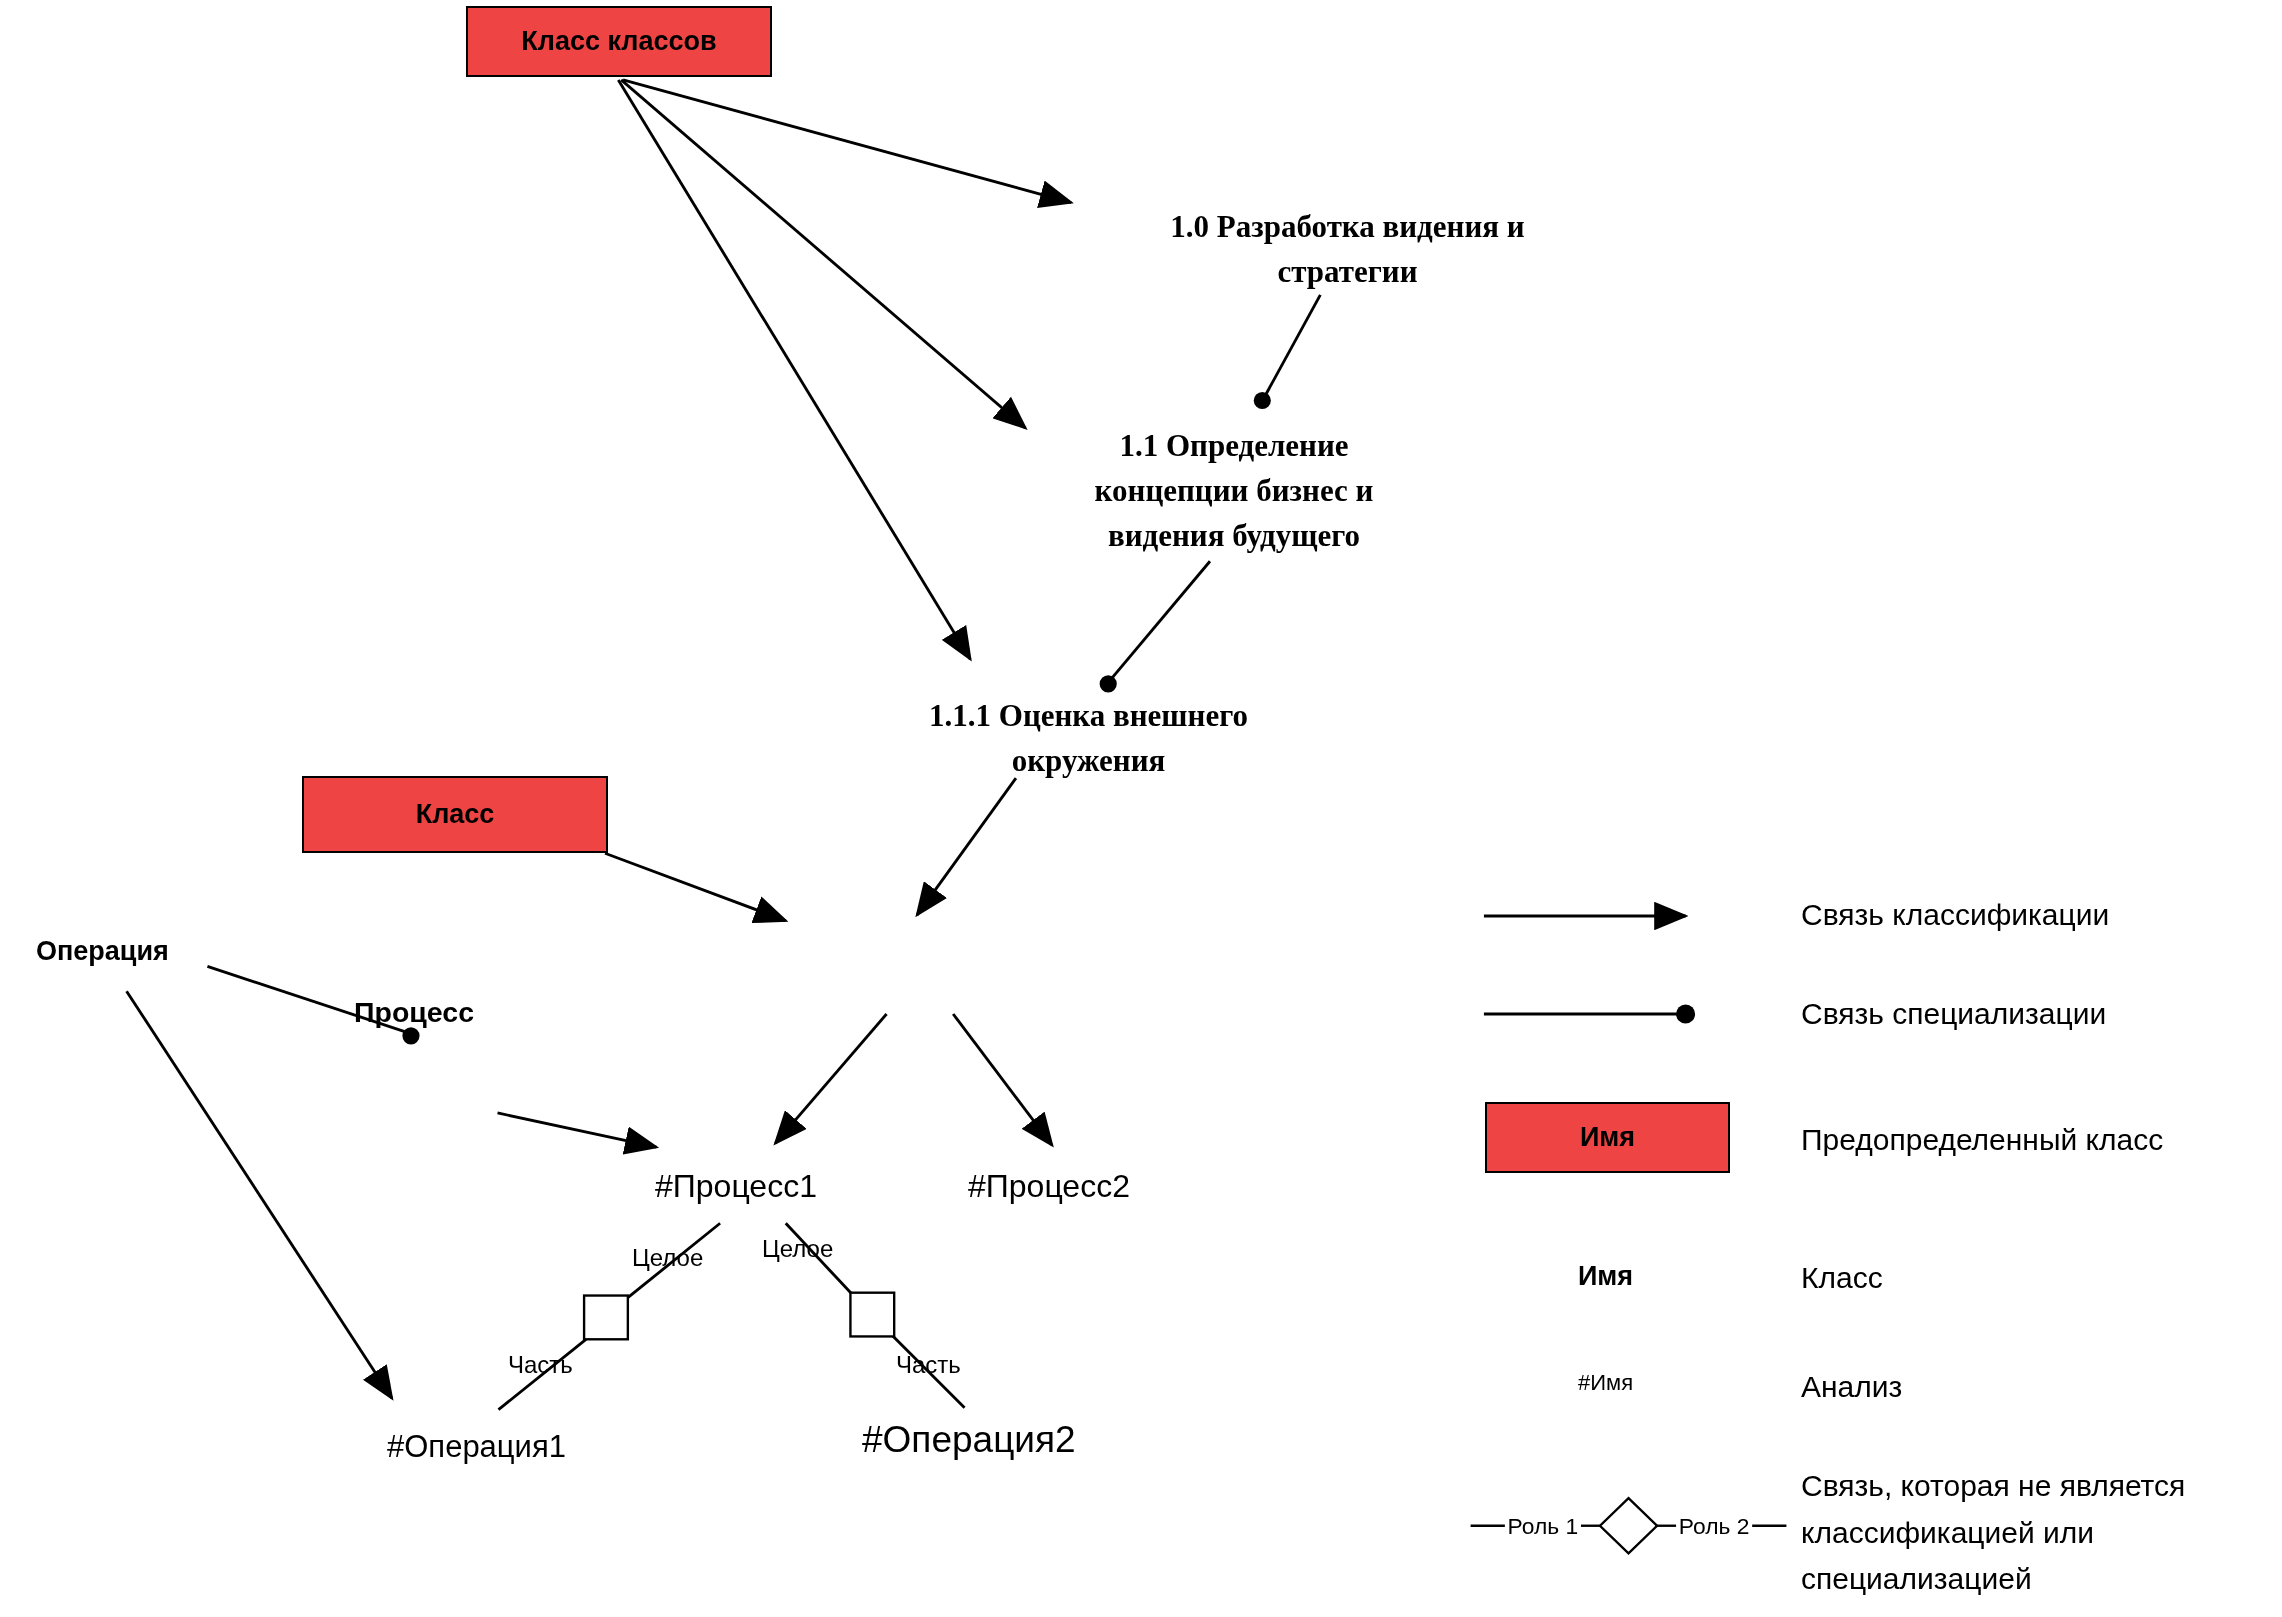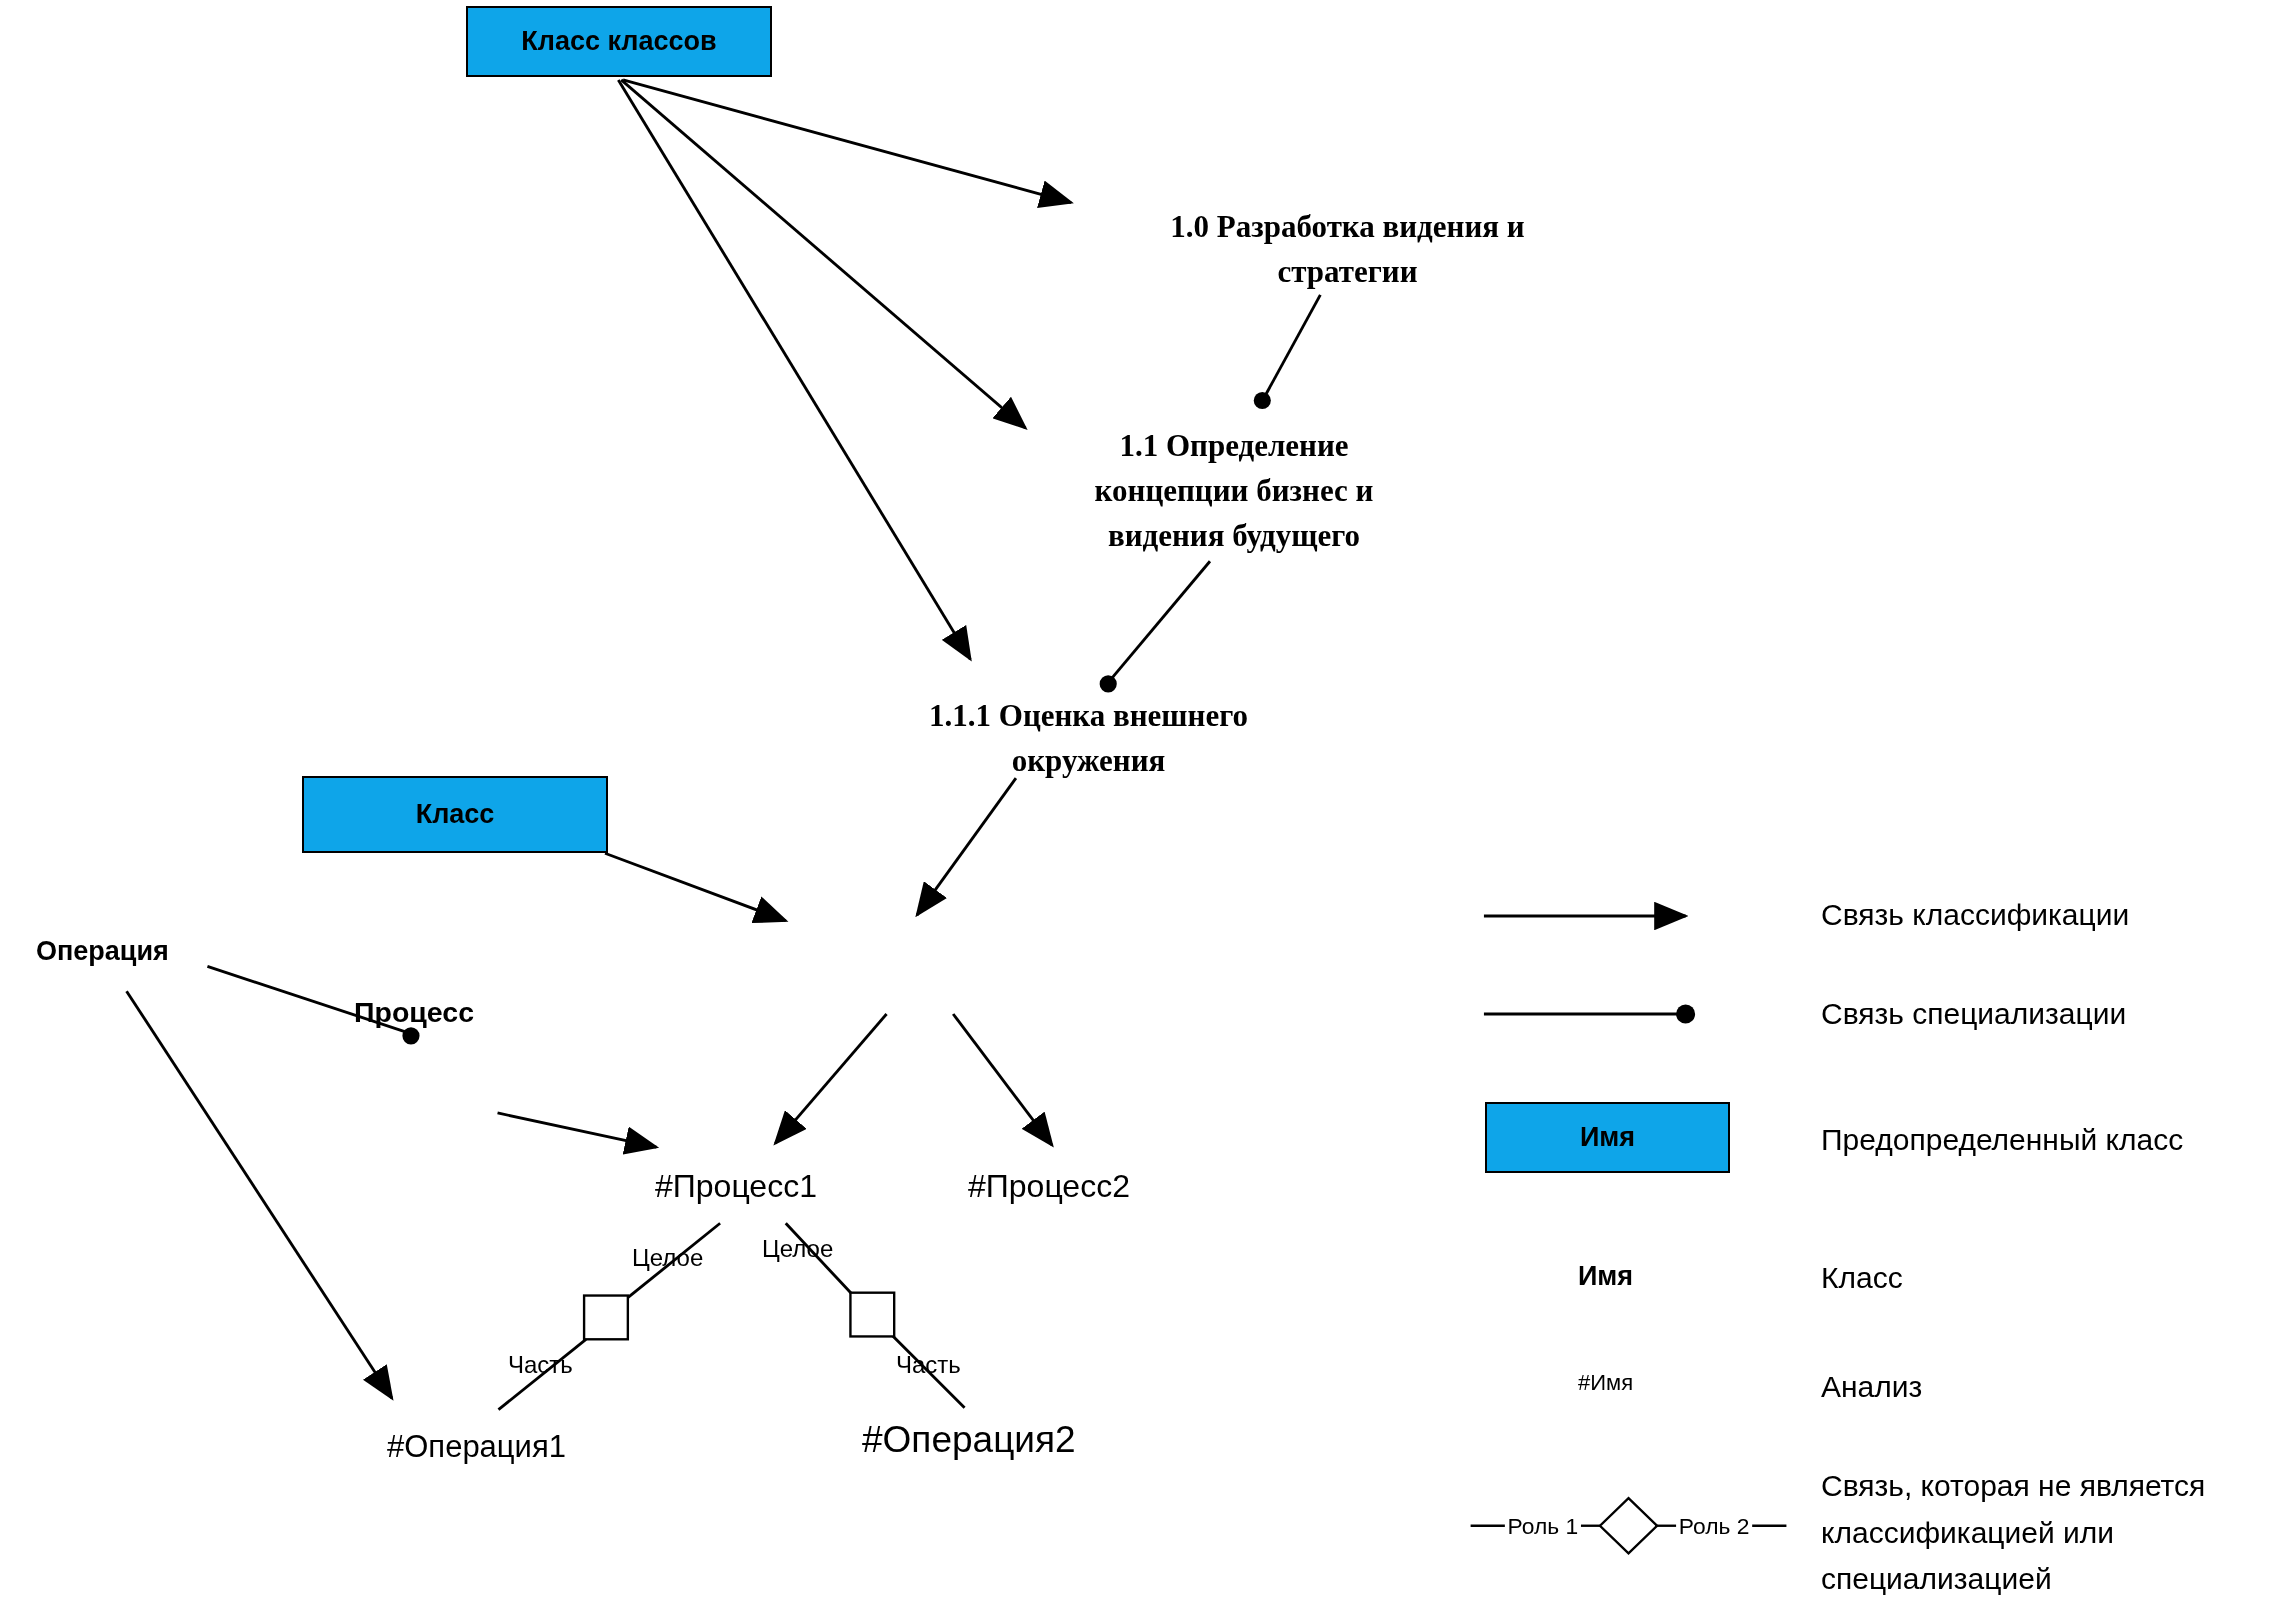--- a/index.html
+++ b/index.html
@@ -3,30 +3,30 @@
 <meta charset="utf-8">
 <title>Diagram</title>
 <style>
   html,body{margin:0;padding:0;background:#ffffff;}
   .canvas{
     position:relative;width:2283px;height:1618px;background:#ffffff;
     font-family:"Liberation Sans",sans-serif;color:#000;overflow:hidden;
   }
   .svg-layer{position:absolute;left:0;top:0;width:2283px;height:1618px;}
   .box{
-    position:absolute;border:2.4px solid #000;background:#0ea5e9;
+    position:absolute;border:2.4px solid #000;background:#ef4444;
     display:flex;align-items:center;justify-content:center;
     font-weight:bold;text-align:center;
   }
   .lbl{position:absolute;white-space:pre-line;}
   .node{
     position:absolute;font-weight:bold;text-align:center;
     white-space:pre-line;font-size:31px;line-height:1.45;font-family:Liberation Serif, serif;
   }
-  .legend-label{position:absolute;font-size:30px;line-height:1.55;white-space:pre-line;margin-left:20px;}
+  .legend-label{position:absolute;font-size:30px;line-height:1.55;white-space:pre-line;}
   .center{text-align:center;}
 </style>
 </head>
 <body>
 
 <div class="canvas">
 
   <svg class="svg-layer" viewBox="0 0 2400 1701" xmlns="http://www.w3.org/2000/svg">
     <defs>
       <marker id="ah" viewBox="0 0 12 10" refX="11" refY="5" markerWidth="12" markerHeight="10" orient="auto" markerUnits="strokeWidth">

